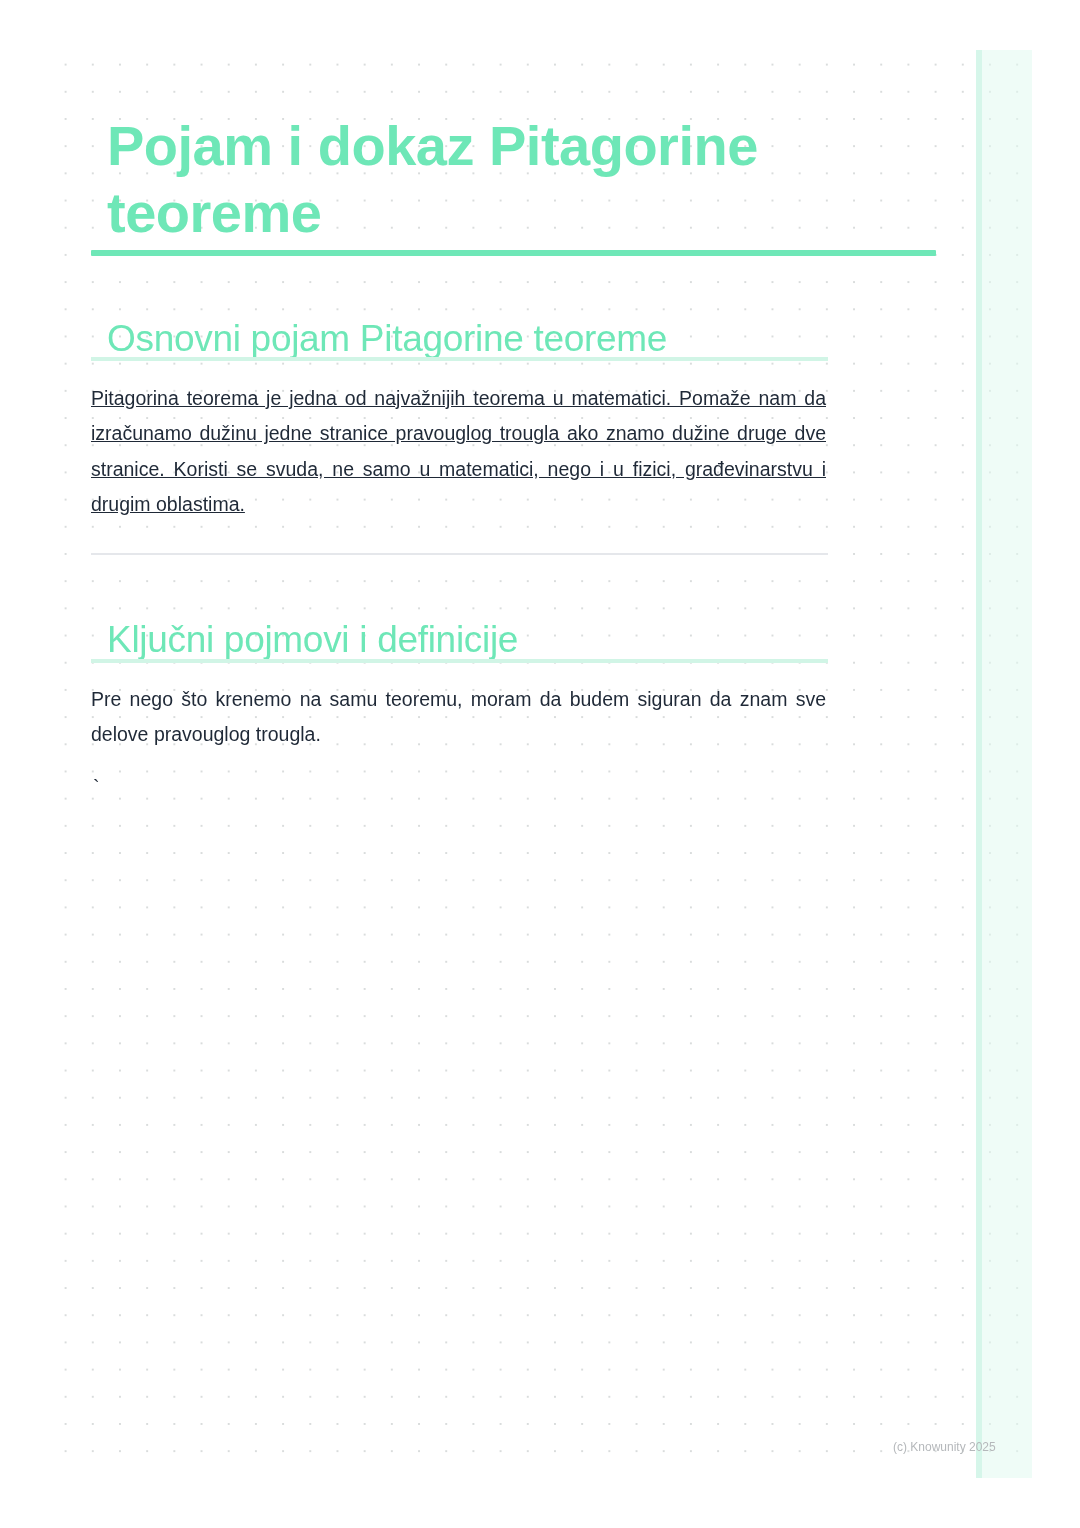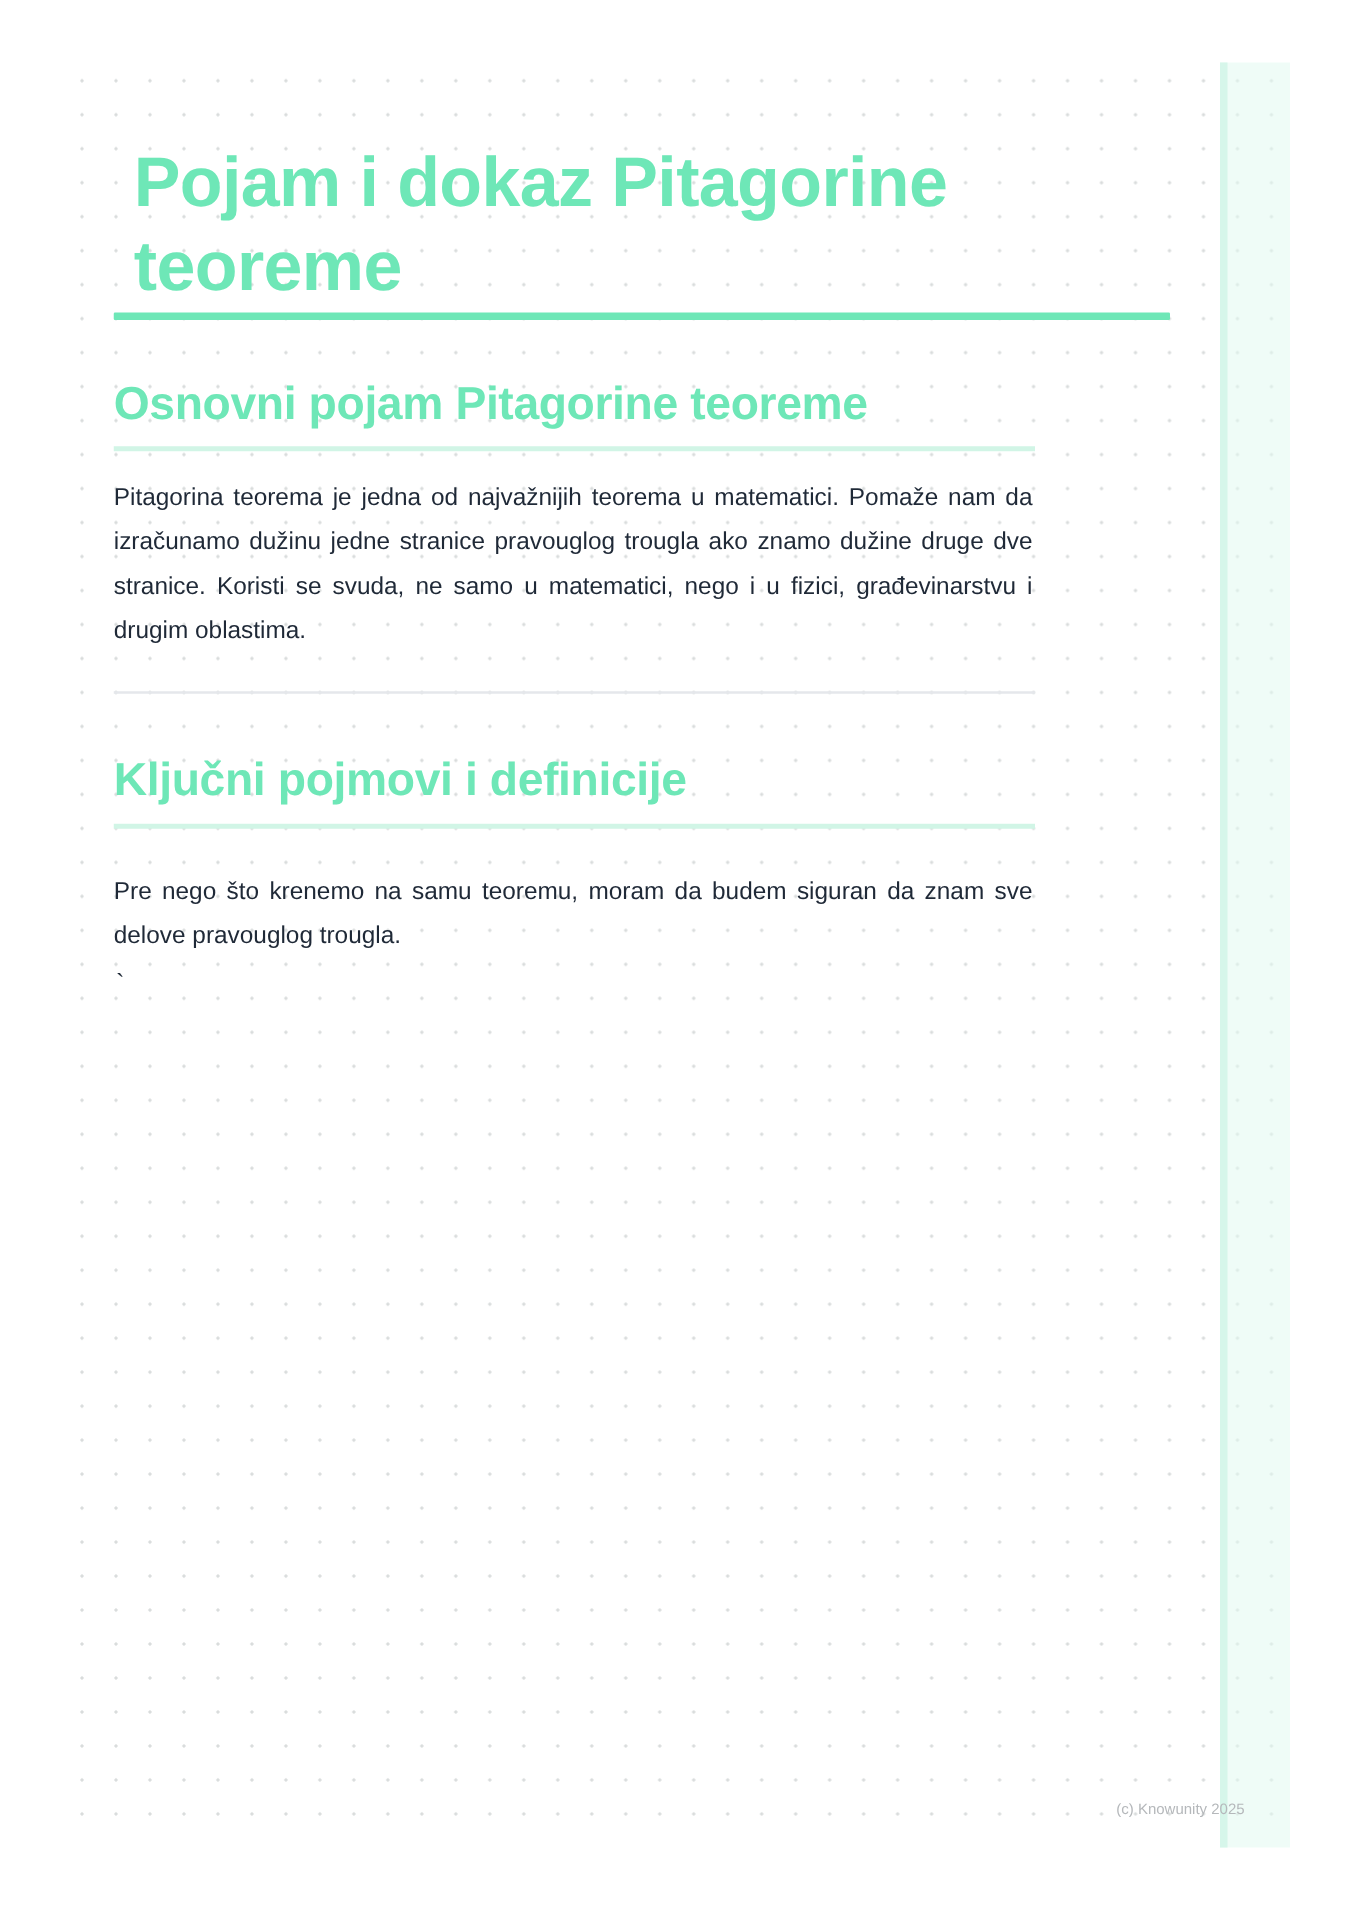--- a/index.html
+++ b/index.html
@@ -67,24 +67,24 @@
       left: 0;
       top: 250px;
       width: 845px;
       height: 6px;
       background: #6ee7b7;
       border-radius: 1px;
     }
     .section-heading {
       position: absolute;
       left: 0;
-      margin: 0;
+      margin: 16px;
       font-size: 37px;
       line-height: 44px;
-      font-weight: 700;
+      font-weight: 400;
       color: #6ee7b7;
       letter-spacing: -0.3px;
     }
     .section-rule {
       position: absolute;
       left: 0;
       width: 737px;
       height: 4px;
       background: #d1f5e6;
     }
@@ -130,26 +130,26 @@
 <div class="side-strip"></div>
 <div class="side-strip-bar"></div>
 
 <main class="content">
   <h1 class="page-title">Pojam i dokaz Pitagorine teoreme</h1>
   <div class="title-rule"></div>
 
   <section>
     <h2 class="section-heading" style="top:301px;">Osnovni pojam Pitagorine teoreme</h2>
     <div class="section-rule" style="top:357px;"></div>
-    <p class="paragraph" style="top:381px;">Pitagorina teorema je jedna od najvažnijih teorema u matematici. Pomaže nam da izračunamo dužinu jedne stranice pravouglog trougla ako znamo dužine druge dve stranice. Koristi se svuda, ne samo u matematici, nego i u fizici, građevinarstvu i drugim oblastima.</p>
+    <p class="paragraph" style="top:381px;text-decoration:underline;">Pitagorina teorema je jedna od najvažnijih teorema u matematici. Pomaže nam da izračunamo dužinu jedne stranice pravouglog trougla ako znamo dužine druge dve stranice. Koristi se svuda, ne samo u matematici, nego i u fizici, građevinarstvu i drugim oblastima.</p>
   </section>
 
   <div class="divider"></div>
 
   <section>
     <h2 class="section-heading" style="top:602px;">Ključni pojmovi i definicije</h2>
     <div class="section-rule" style="top:659px;"></div>
-    <p class="paragraph" style="top:682px;margin-top:14px;">Pre nego što krenemo na samu teoremu, moram da budem siguran da znam sve delove pravouglog trougla.</p>
+    <p class="paragraph" style="top:682px;">Pre nego što krenemo na samu teoremu, moram da budem siguran da znam sve delove pravouglog trougla.</p>
     <span class="stray-char">`</span>
   </section>
 </main>
 
 <div class="footer">(c) Knowunity 2025</div>
 
 </body></html>

